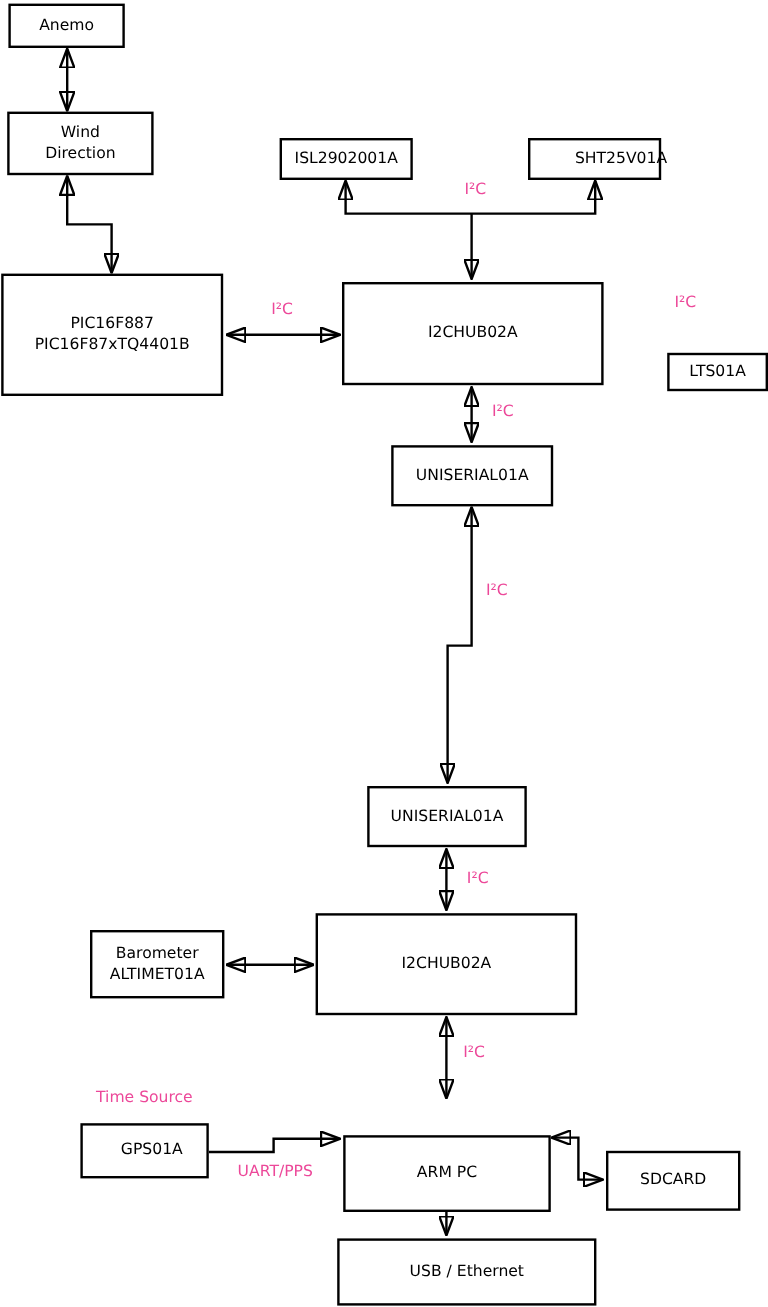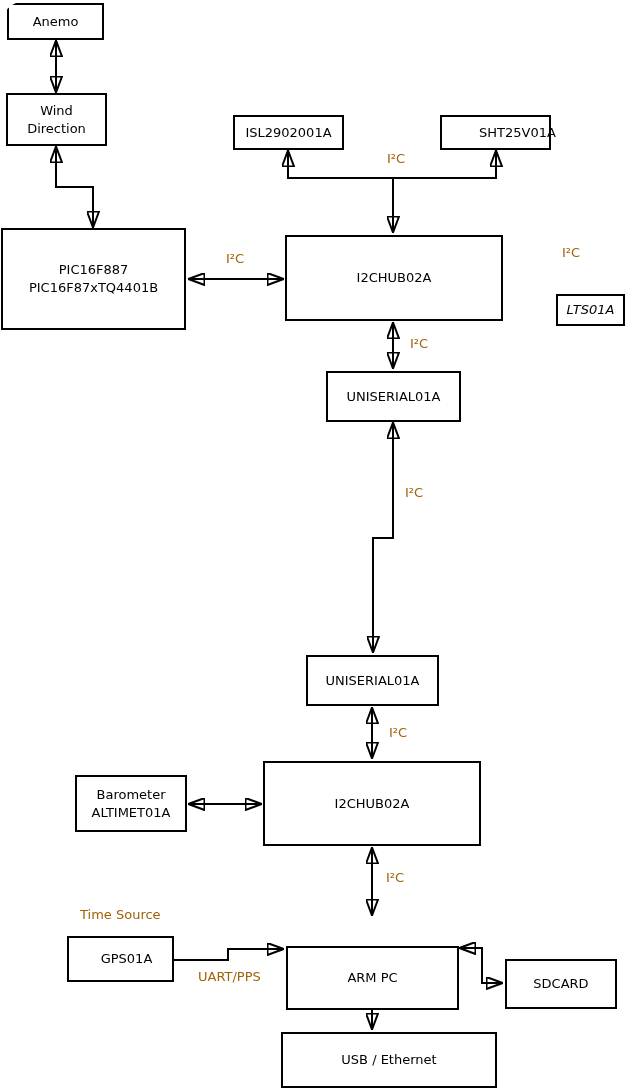--- a/index.html
+++ b/index.html
@@ -7,21 +7,20 @@
     background:#ffffff;
     font-family:"DejaVu Sans","Liberation Sans",sans-serif;
     color:#000000;
   }
   .canvas{
     position:relative;
     width:640px;
     height:1089px;
     background:#ffffff;
     overflow:hidden;
-    border-radius:28px;
   }
   svg.edges{
     position:absolute;
     left:0; top:0;
     width:640px; height:1089px;
   }
   svg.edges path{
     stroke:#000000;
     stroke-width:2;
     fill:none;
@@ -37,31 +36,31 @@
     justify-content:center;
     text-align:center;
     font-size:13px;
     line-height:18px;
     color:#000000;
   }
   .elabel{
     position:absolute;
     font-size:13px;
     line-height:14px;
-    color:#a16207;
+    color:#ec4899;
     white-space:nowrap;
   }
   
   #n-anemo {left:7px;   top:3px;    width:97px;  height:37px;}
-  #n-wind  {left:6px;   top:93px;   width:101px; height:53px;}
+  #n-wind  {left:6px;   top:93px;   width:122px; height:53px;}
   #n-pic   {left:1px;   top:228px;  width:185px; height:102px;}
   #n-isl   {left:233px; top:115px;  width:111px; height:35px;}
   #n-sht   {left:440px; top:115px;  width:111px; height:35px;padding-left:44px;}
   #n-hub1  {left:285px; top:235px;  width:218px; height:86px;}
-  #n-lts   {left:556px; top:294px;  width:69px;  height:32px;font-style:italic;}
+  #n-lts   {left:556px; top:294px;  width:84px;  height:32px;}
   #n-uni1  {left:326px; top:371px;  width:135px; height:51px;}
   #n-uni2  {left:306px; top:655px;  width:133px; height:51px;}
   #n-hub2  {left:263px; top:761px;  width:218px; height:85px;}
   #n-baro  {left:75px;  top:775px;  width:112px; height:57px;}
   #n-gps   {left:67px;  top:936px;  width:107px; height:46px;padding-left:12px;}
   #n-arm   {left:286px; top:918px;  width:173px; height:64px;margin-top:28px;}
   #n-sd    {left:505px; top:959px;  width:112px; height:50px;}
   #n-usb   {left:281px; top:1032px; width:216px; height:56px;}
   
   #l-i2c-sensors   {left:387px; top:152px;}

